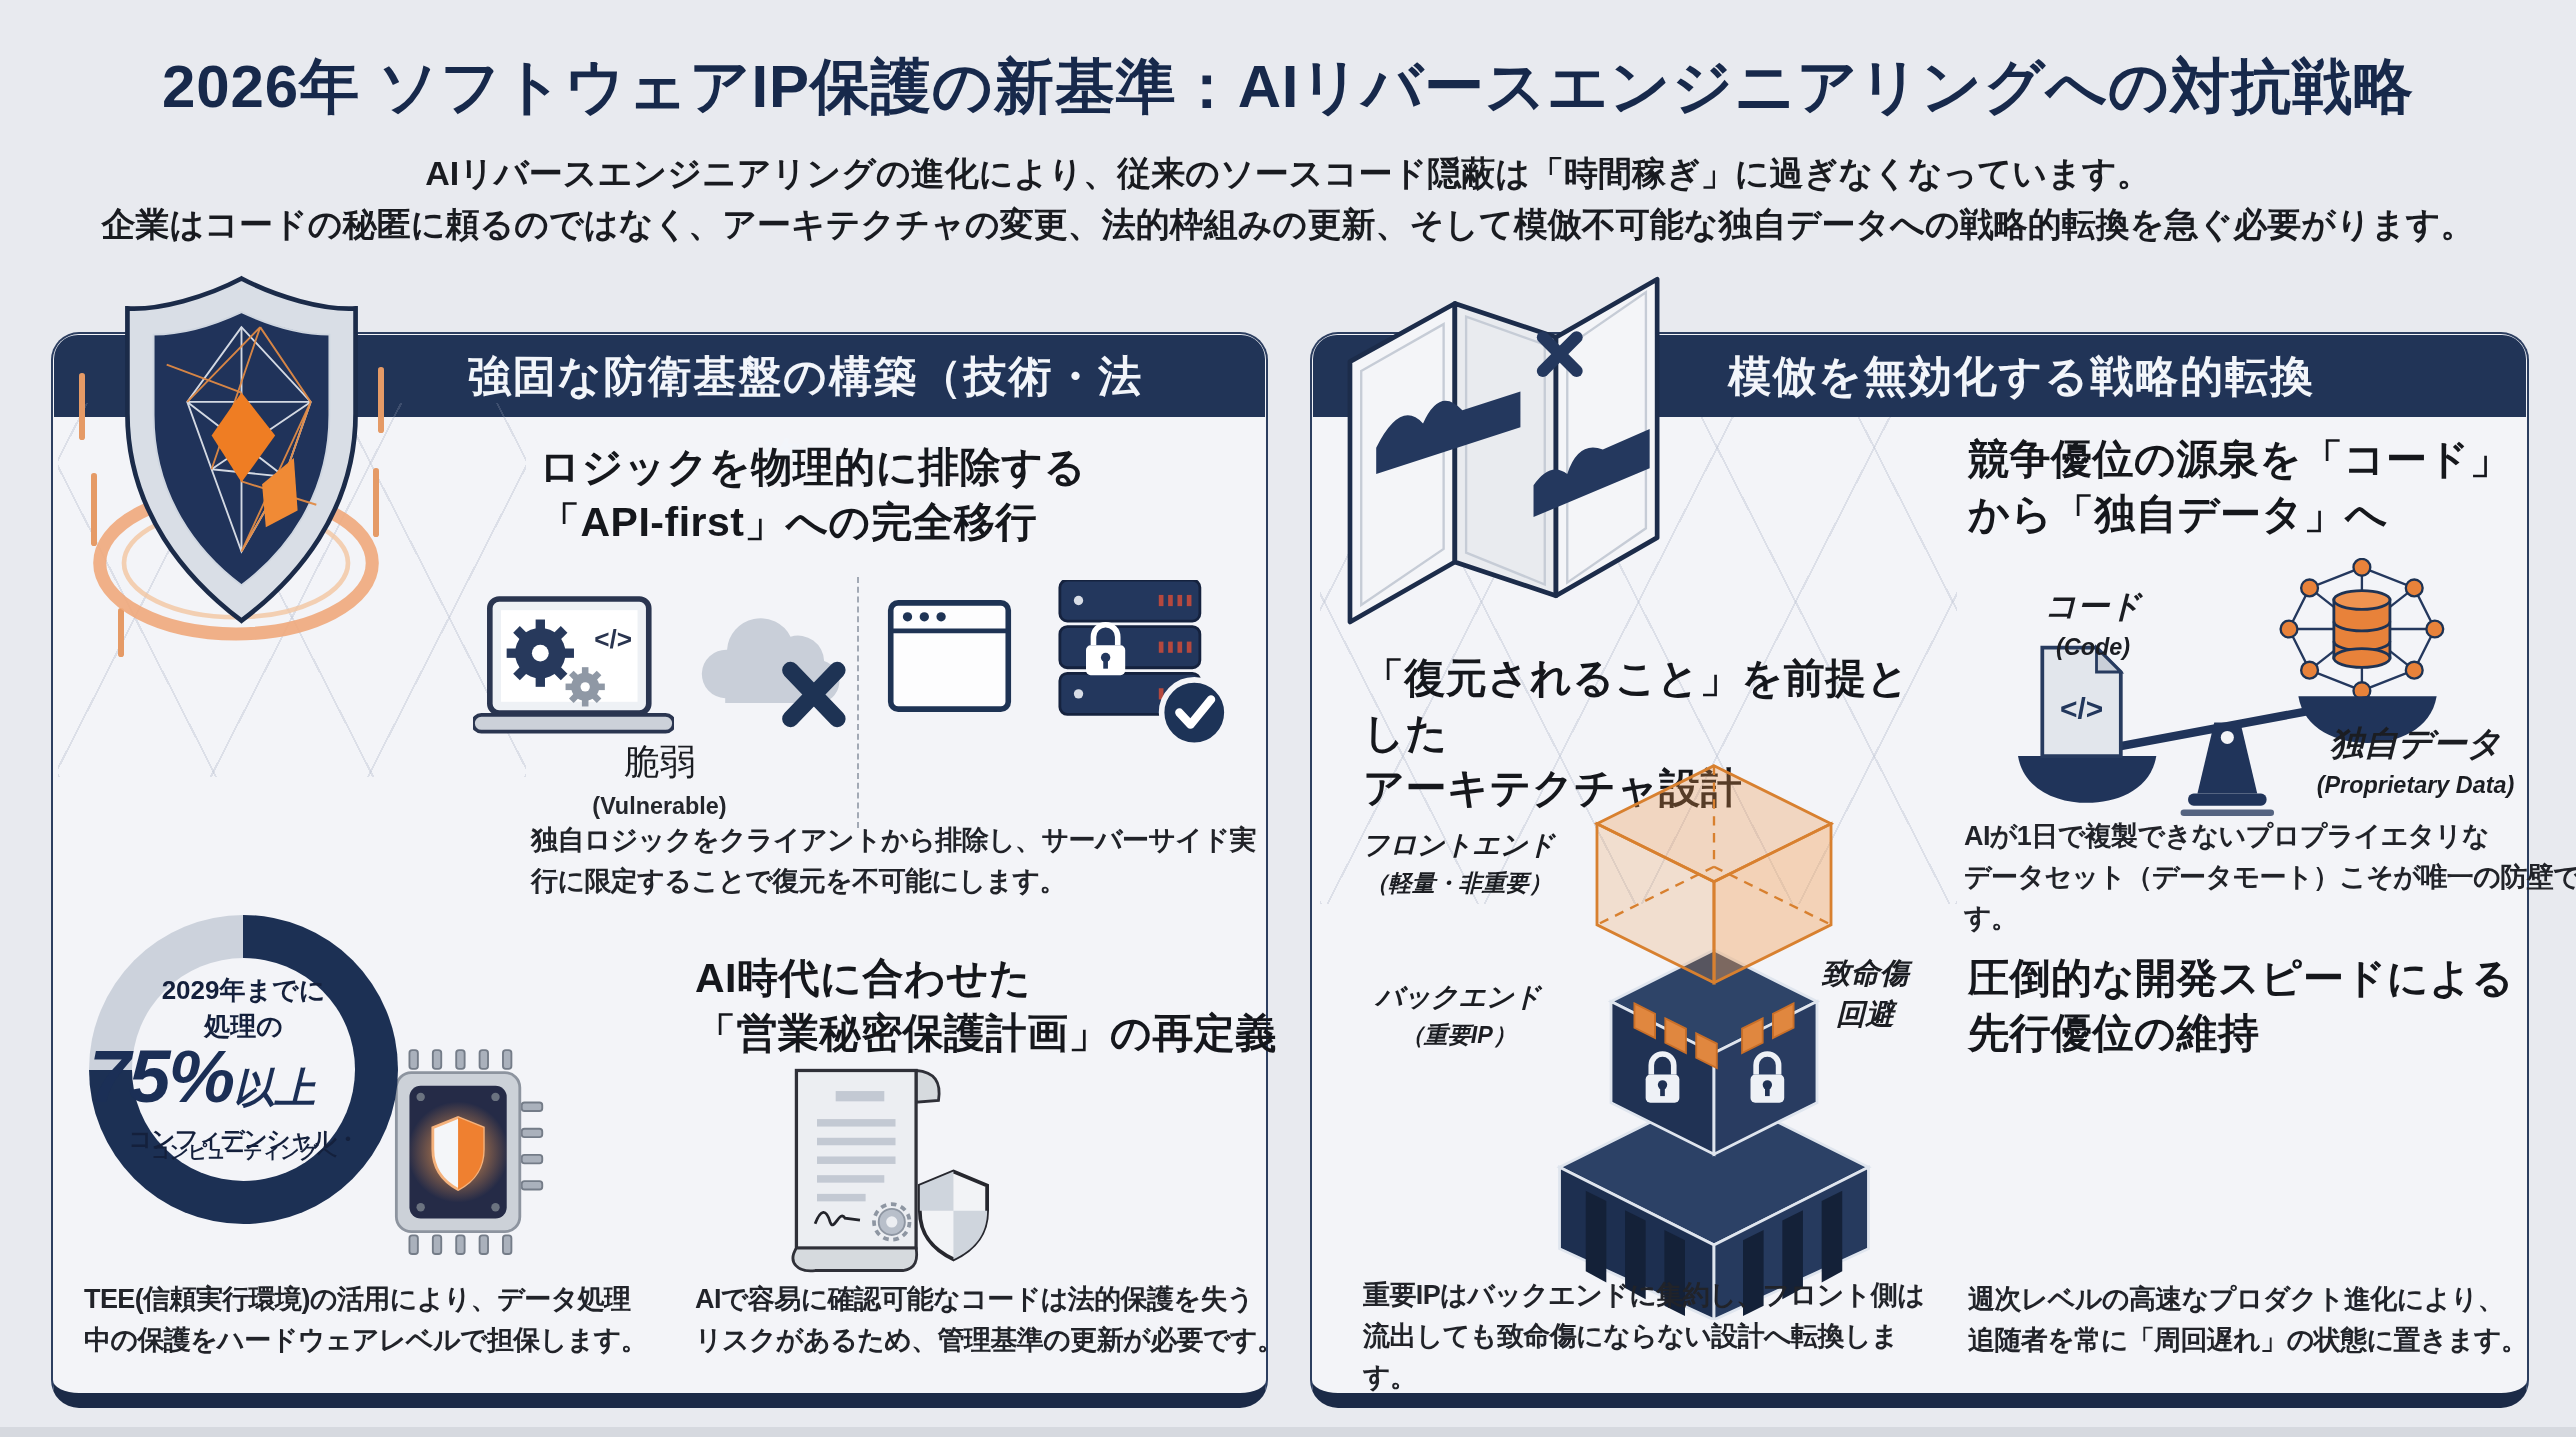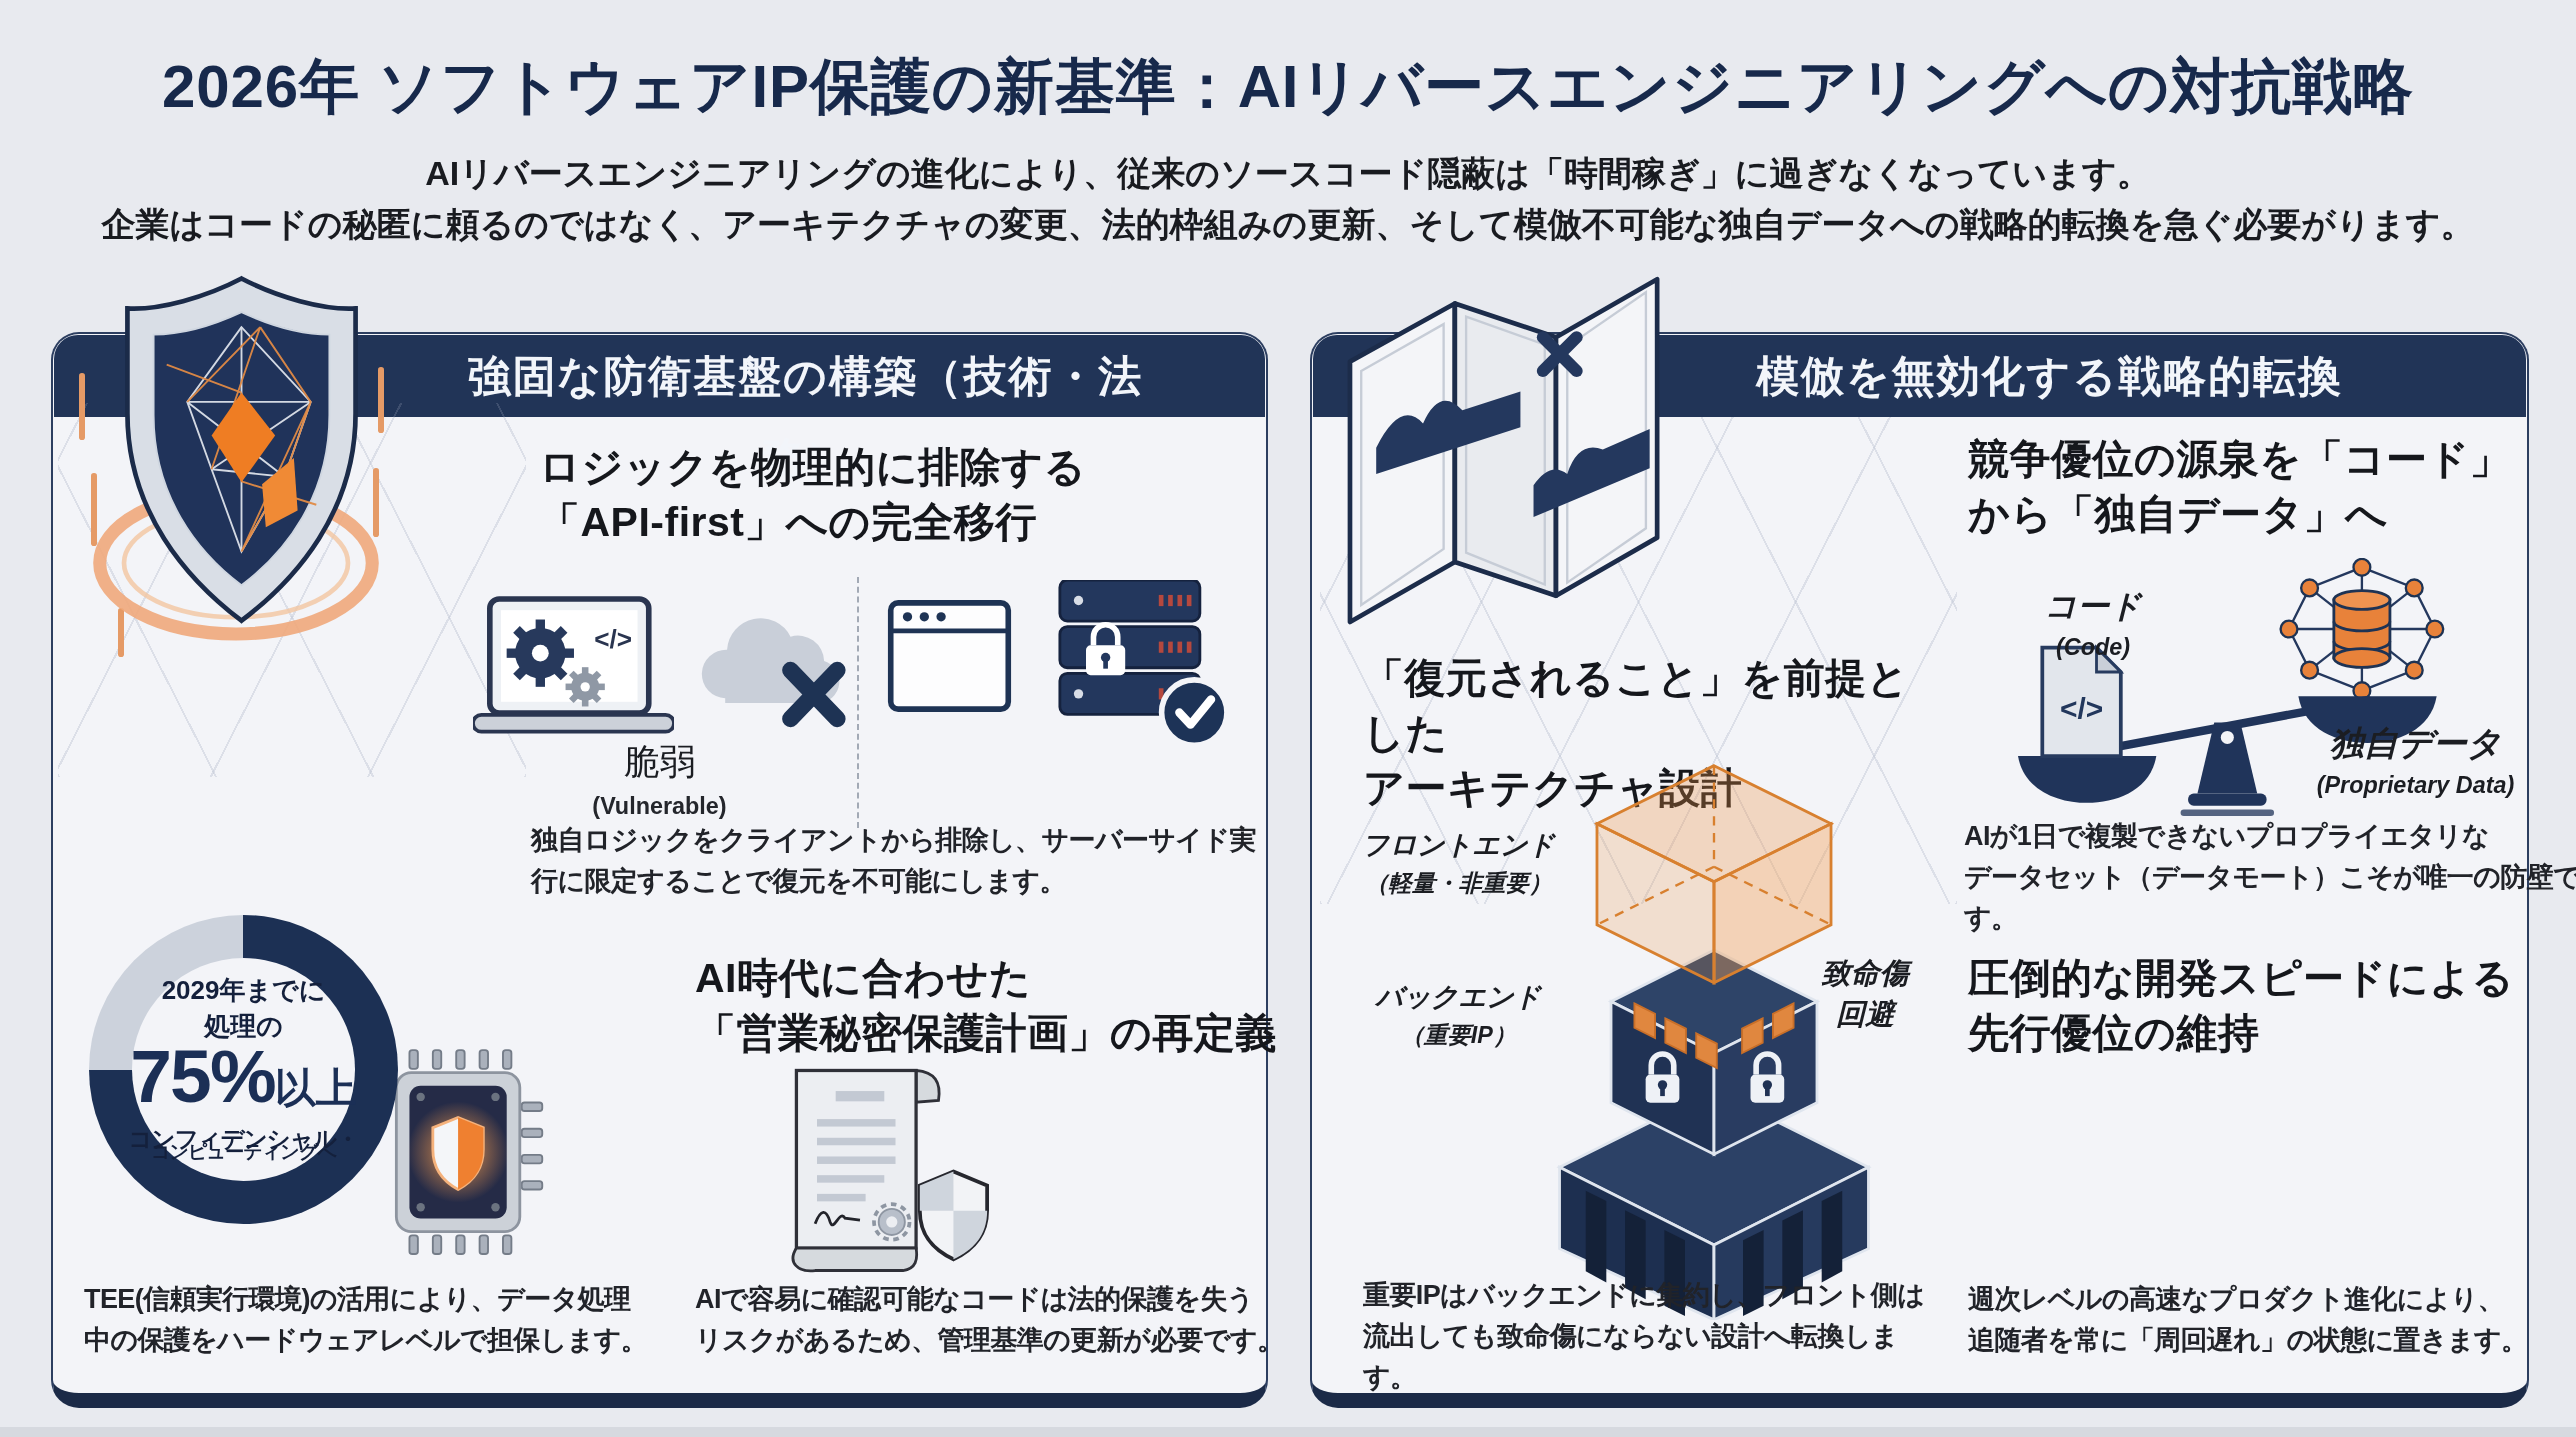--- a/index.html
+++ b/index.html
@@ -27,21 +27,21 @@
     background:
       repeating-linear-gradient(63deg, rgba(150,160,182,.45) 0 1.9px, transparent 1.9px 140px),
       repeating-linear-gradient(-63deg, rgba(150,160,182,.45) 0 1.9px, transparent 1.9px 140px);
   }
   .odash{background:#e59a66;border-radius:2.8px;z-index:4;}
   .divider{border-left:2.8px dashed #a2a9b5;z-index:3;}
   
   .donut{border-radius:50%;background:conic-gradient(#1c3054 0deg 270deg,#ccd2dc 270deg 360deg);z-index:3;}
   .donut-hole{position:absolute;left:43px;top:43px;right:43px;bottom:43px;border-radius:50%;background:#f3f4f8;}
   .donut-text{position:absolute;left:0;right:0;text-align:center;color:#14203c;font-weight:800;}
-  .stat-row{position:absolute;left:0;right:0;display:flex;justify-content:center;align-items:baseline;}
+  .stat-row{position:absolute;left:0;right:0;display:flex;align-items:baseline;font-style:italic;}
   .stat-value{font-size:75px;font-weight:800;color:#1b2f56;letter-spacing:-1.9px;}
   .stat-unit{font-size:41px;font-weight:800;color:#1b2f56;}
   .bottom-strip{background:#d6d9df;z-index:0;}
   svg{display:block;}
 </style>
 </head>
 <body>
 
 <div id="canvas">
 
@@ -258,21 +258,21 @@
       <path d="M182,116 l-36,15 v27 h36 Z" fill="#cfd5dd"></path>
       <path d="M182,158 h36 c0,27 -15,42 -36,52 Z" fill="#cfd5dd"></path>
     </g>
   </svg>
 
   <div class="abs caption pre" style="left:695px;top:1279px;width:599px;">AIで容易に確認可能なコードは法的保護を失う
 リスクがあるため、管理基準の更新が必要です。</div>
 
   <div class="abs panel" style="left:1310px;top:332px;width:1219px;height:1076px;"></div>
   <div class="abs band" style="left:1313px;top:335px;width:1213px;height:82px;"></div>
-  <div class="abs band-label" style="left:1647px;top:335px;width:749px;height:82px;padding-left:28px;">模倣を無効化する戦略的転換</div>
+  <div class="abs band-label" style="left:1647px;top:335px;width:749px;height:82px;">模倣を無効化する戦略的転換</div>
   <div class="abs grid" style="left:1320px;top:417px;width:637px;height:487px;"></div>
 
   <svg class="abs" style="left:1335px;top:251px;z-index:5;" width="339" height="386" viewBox="0 0 362 412">
     <g stroke="#1c2c4a" stroke-width="5" stroke-linejoin="round">
       <polygon points="16,118 128,56 128,332 16,396" fill="#f4f5f8"></polygon>
       <polygon points="128,56 236,92 236,368 128,332" fill="#e9ebef"></polygon>
       <polygon points="236,92 344,30 344,306 236,368" fill="#f4f5f8"></polygon>
     </g>
     <g stroke="#c6ccd6" stroke-width="2.5" fill="none">
       <polygon points="28,128 116,78 116,318 28,378"></polygon>

